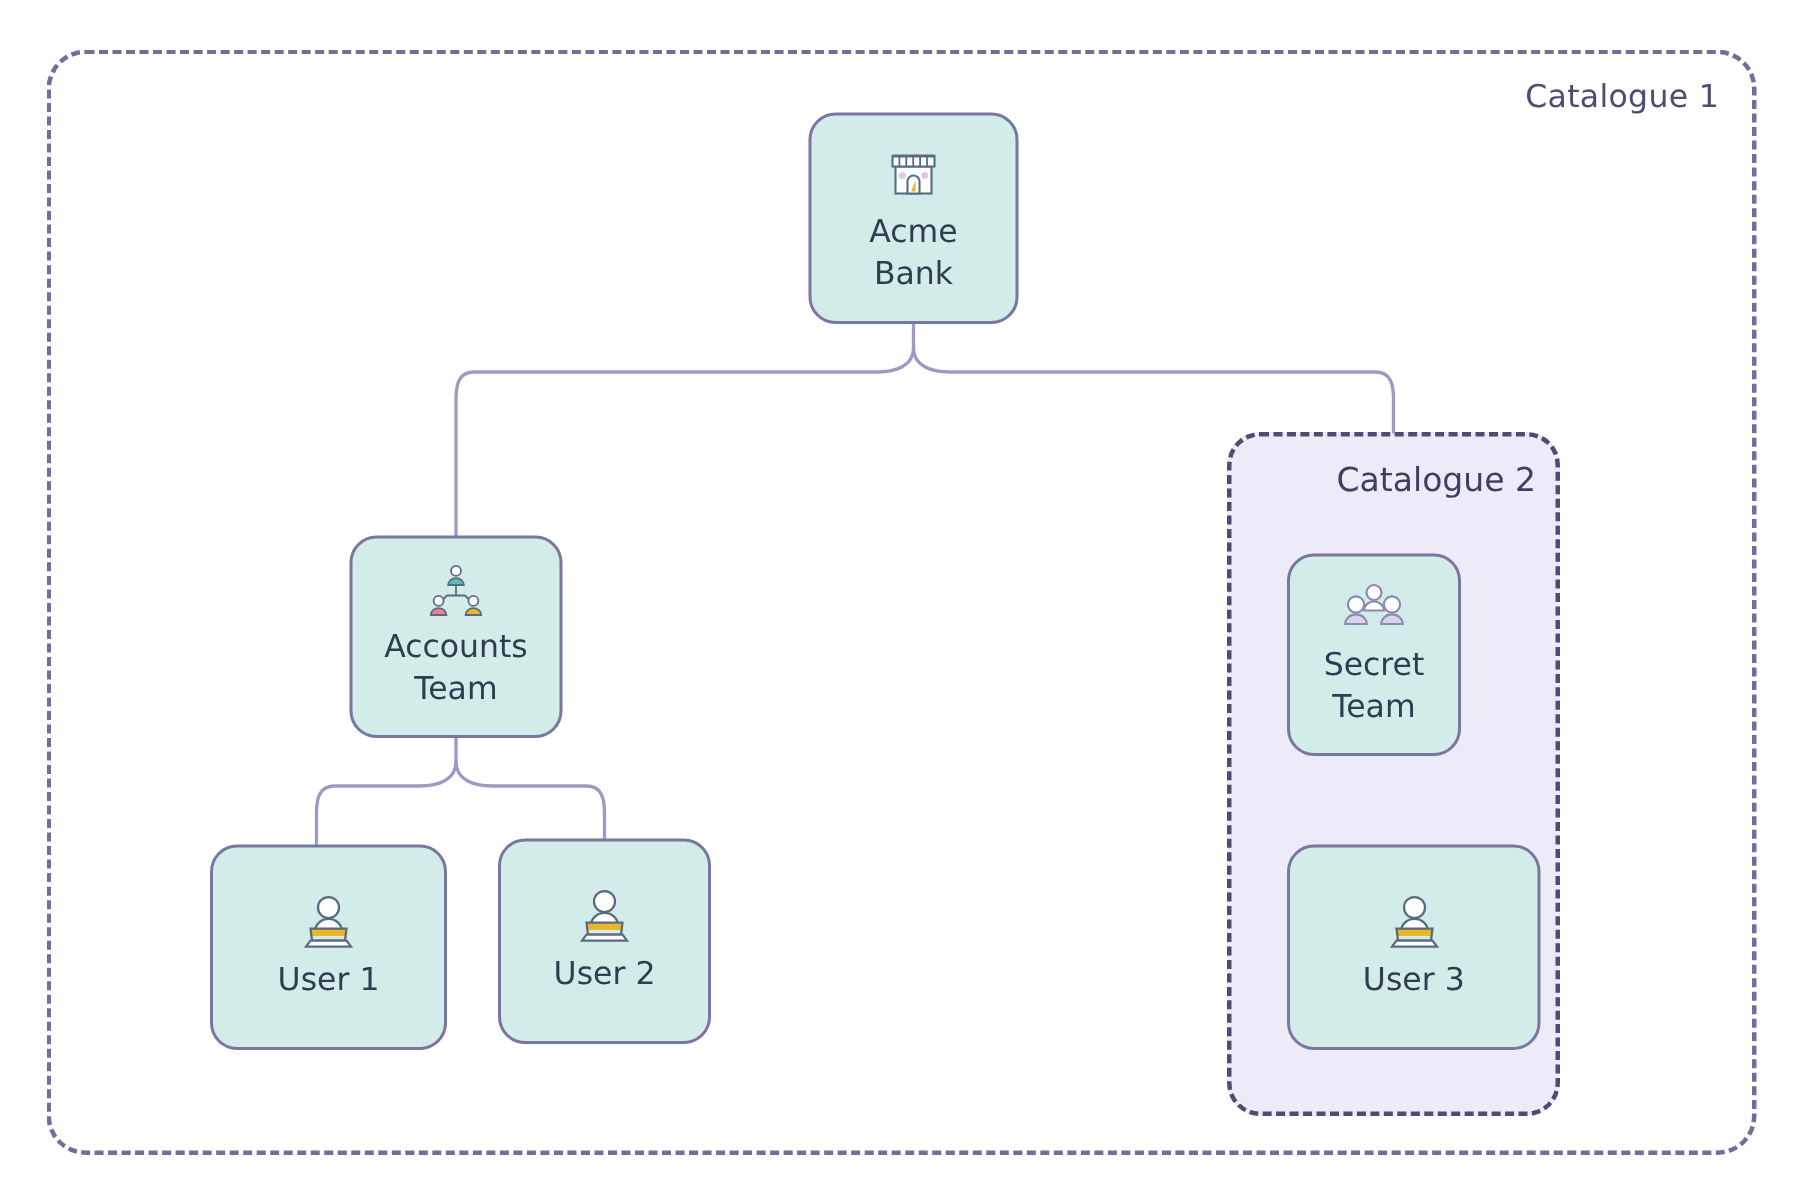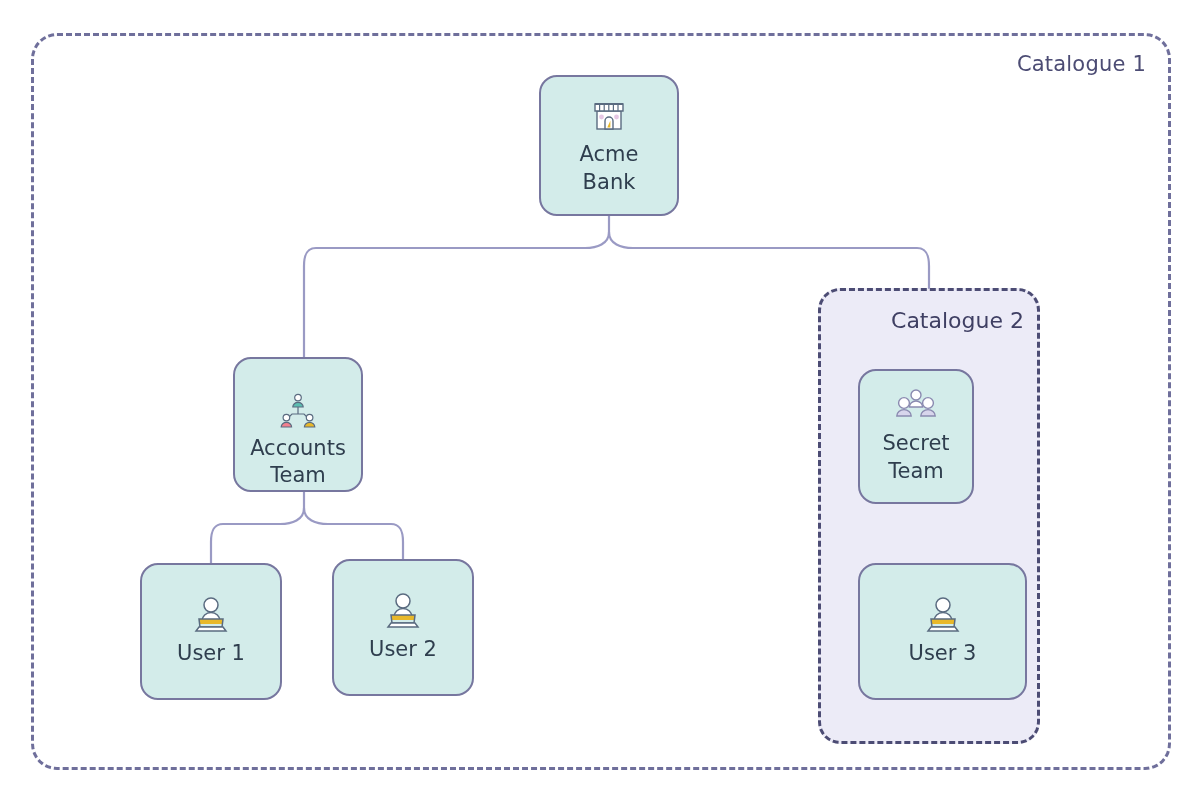--- a/index.html
+++ b/index.html
@@ -99,22 +99,22 @@
     margin-bottom: 5px;
   }
   .node .label {
     font-size: 21px;
     line-height: 1.32;
     color: #2f3e4e;
     white-space: pre-line;
   }
 
   #node-acme       { left: 539px; top: 75px;  width: 140px; height: 141px; }
-  #node-accounts   { left: 233px; top: 357px; width: 130px; height: 135px; justify-content: flex-end; }
-  #node-user1      { left: 140px; top: 563px; width: 142px; height: 137px; }
+  #node-accounts   { left: 233px; top: 357px; width: 142px; height: 135px; }
+  #node-user1      { left: 140px; top: 563px; width: 158px; height: 137px; }
   #node-user2      { left: 332px; top: 559px; width: 142px; height: 137px; }
   #node-secret     { left: 858px; top: 369px; width: 116px; height: 135px; }
   #node-user3      { left: 858px; top: 563px; width: 169px; height: 137px; }
 </style>
 </head>
 <body>
 
 <div id="stage">
 
   <div class="cat1">

